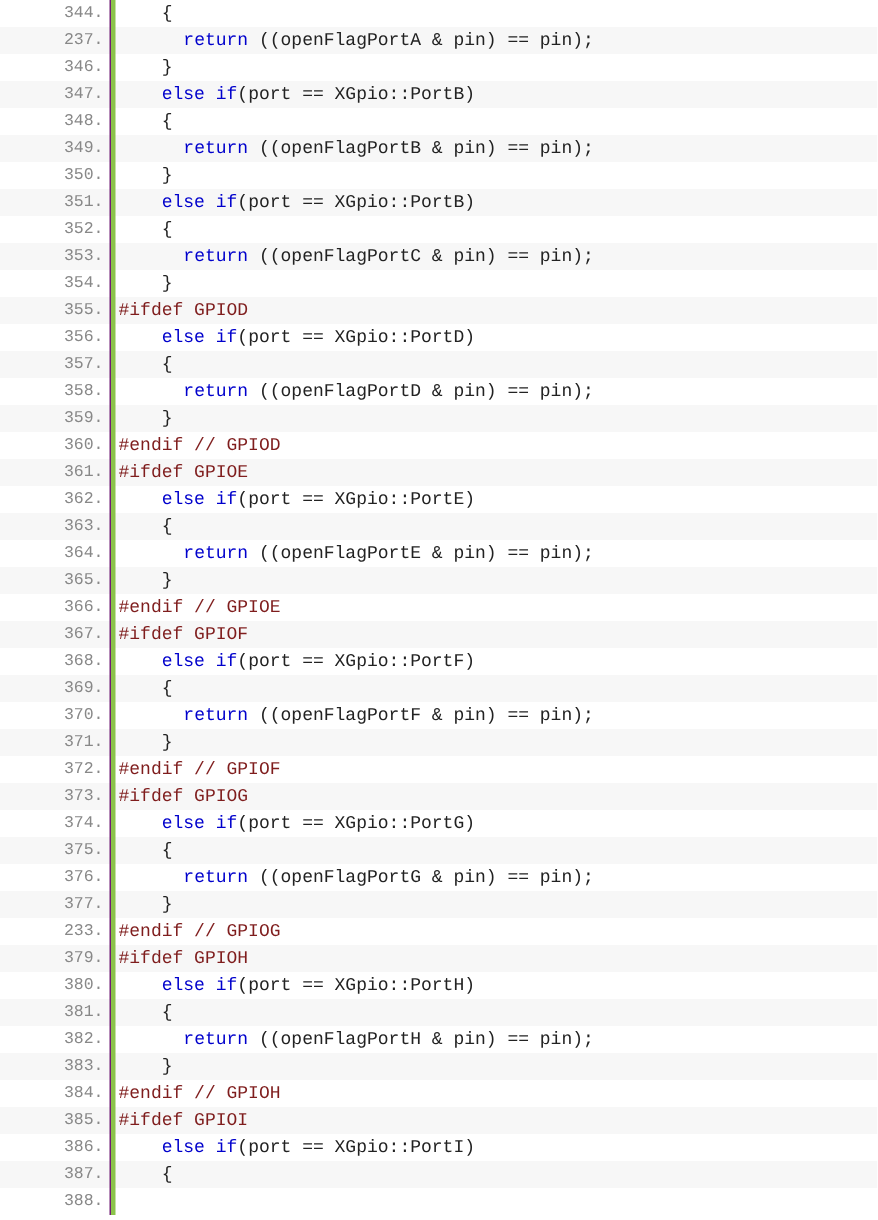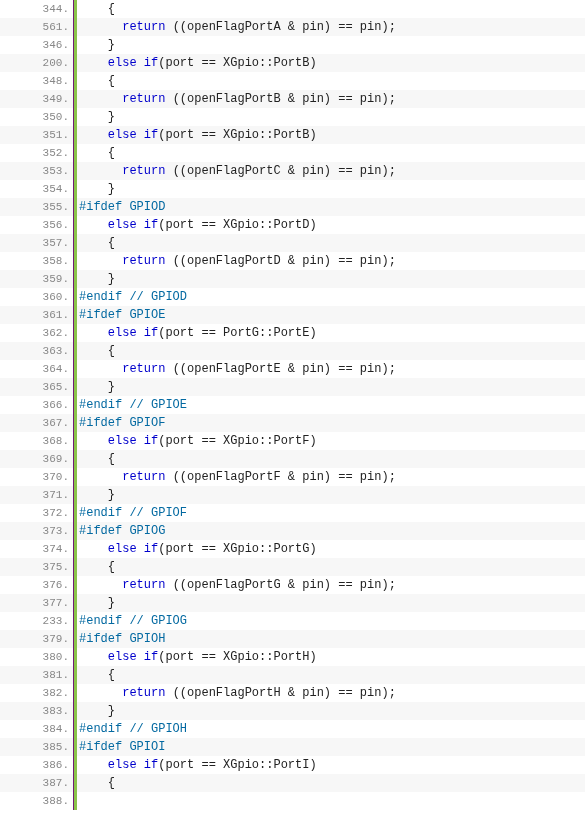--- a/index.html
+++ b/index.html
@@ -46,44 +46,44 @@
     background: #8bc34a;
     height: 100%;
     flex-shrink: 0;
   }
   .code {
     padding-left: 2px;
     white-space: pre;
     font-size: 12px;
   }
   .kw { color: #0000cc; font-weight: normal; }
-  .pp { color: #0369a1; }
+  .pp { color: #7f1d1d; }
   .plain { color: #222; }
 </style>
 </head>
 <body>
 
 <div class="editor">
     <div class="line even">
       <div class="gutter">344.</div>
       <div class="marker"></div>
       <div class="code"><span>    </span><span class="plain">{</span></div>
     </div>
     <div class="line odd">
-      <div class="gutter">561.</div>
+      <div class="gutter">237.</div>
       <div class="marker"></div>
       <div class="code"><span>      </span><span class="kw">return</span><span class="plain"> ((openFlagPortA &amp; pin) == pin);</span></div>
     </div>
     <div class="line even">
       <div class="gutter">346.</div>
       <div class="marker"></div>
       <div class="code"><span>    </span><span class="plain">}</span></div>
     </div>
     <div class="line odd">
-      <div class="gutter">200.</div>
+      <div class="gutter">347.</div>
       <div class="marker"></div>
       <div class="code"><span>    </span><span class="kw">else</span><span class="plain"> </span><span class="kw">if</span><span class="plain">(port == XGpio::PortB)</span></div>
     </div>
     <div class="line even">
       <div class="gutter">348.</div>
       <div class="marker"></div>
       <div class="code"><span>    </span><span class="plain">{</span></div>
     </div>
     <div class="line odd">
       <div class="gutter">349.</div>
@@ -146,21 +146,21 @@
       <div class="code"><span></span><span class="pp">#endif // GPIOD</span></div>
     </div>
     <div class="line odd">
       <div class="gutter">361.</div>
       <div class="marker"></div>
       <div class="code"><span></span><span class="pp">#ifdef GPIOE</span></div>
     </div>
     <div class="line even">
       <div class="gutter">362.</div>
       <div class="marker"></div>
-      <div class="code"><span>    </span><span class="kw">else</span><span class="plain"> </span><span class="kw">if</span><span class="plain">(port == PortG::PortE)</span></div>
+      <div class="code"><span>    </span><span class="kw">else</span><span class="plain"> </span><span class="kw">if</span><span class="plain">(port == XGpio::PortE)</span></div>
     </div>
     <div class="line odd">
       <div class="gutter">363.</div>
       <div class="marker"></div>
       <div class="code"><span>    </span><span class="plain">{</span></div>
     </div>
     <div class="line even">
       <div class="gutter">364.</div>
       <div class="marker"></div>
       <div class="code"><span>      </span><span class="kw">return</span><span class="plain"> ((openFlagPortE &amp; pin) == pin);</span></div>

